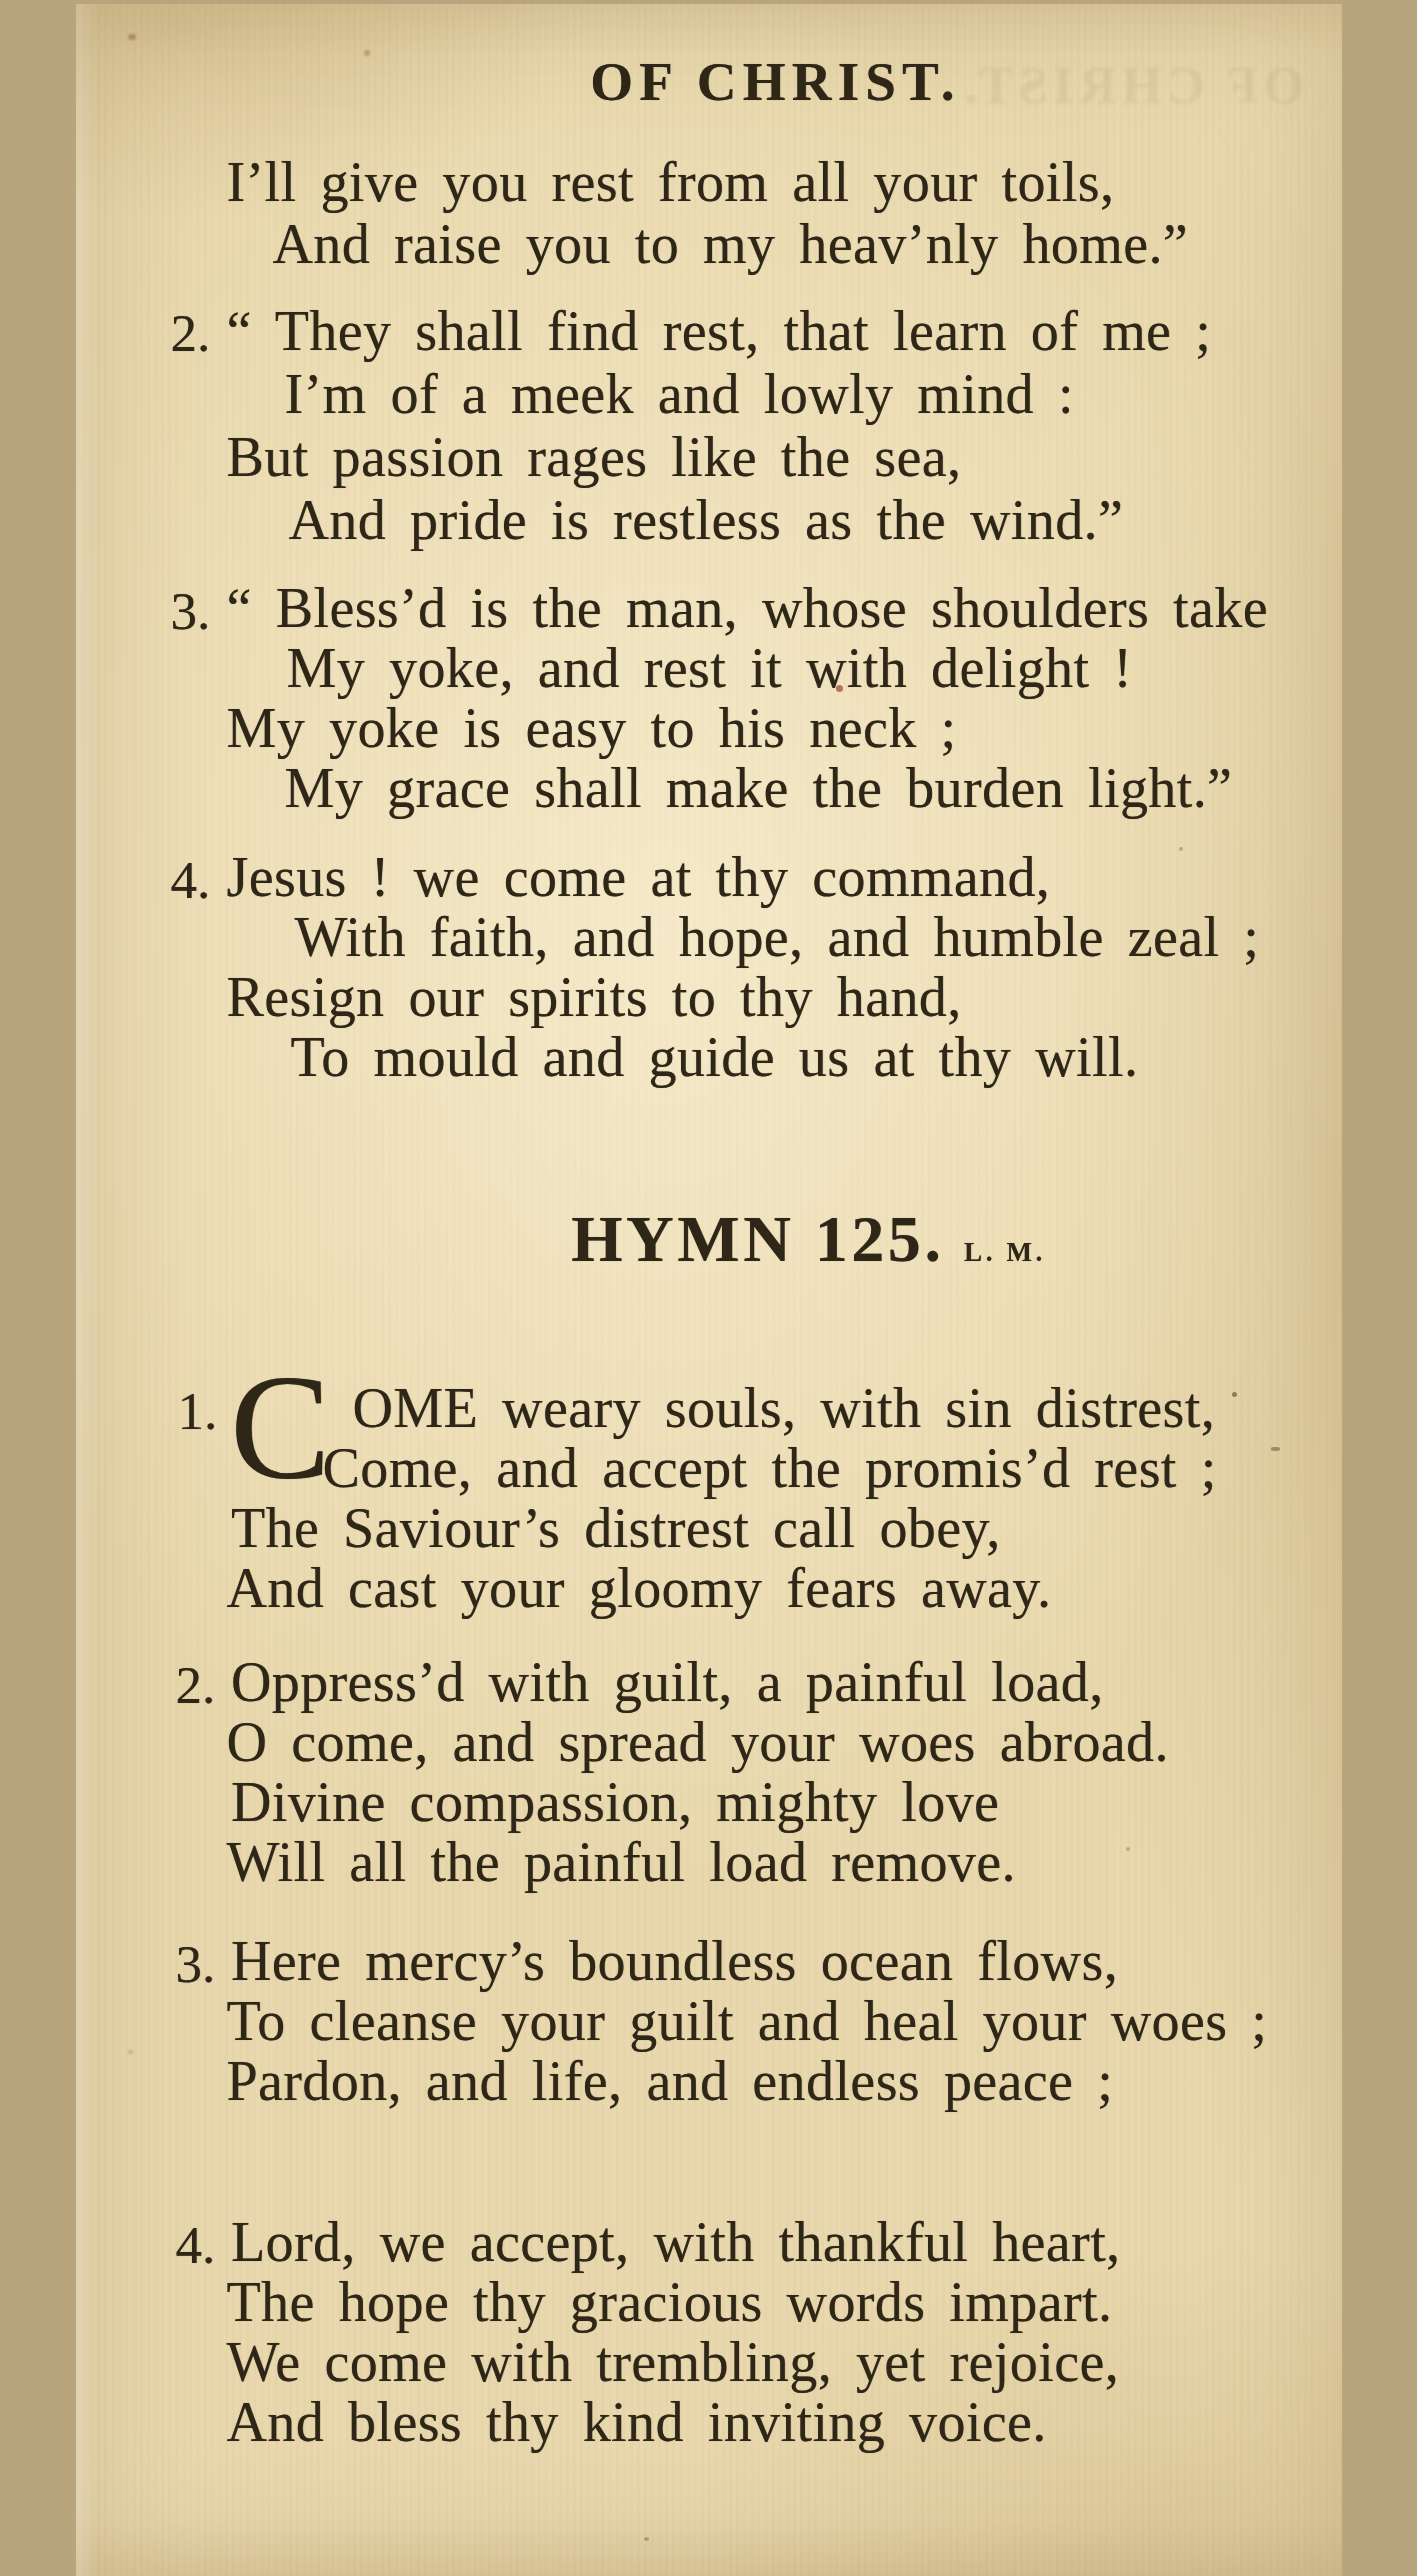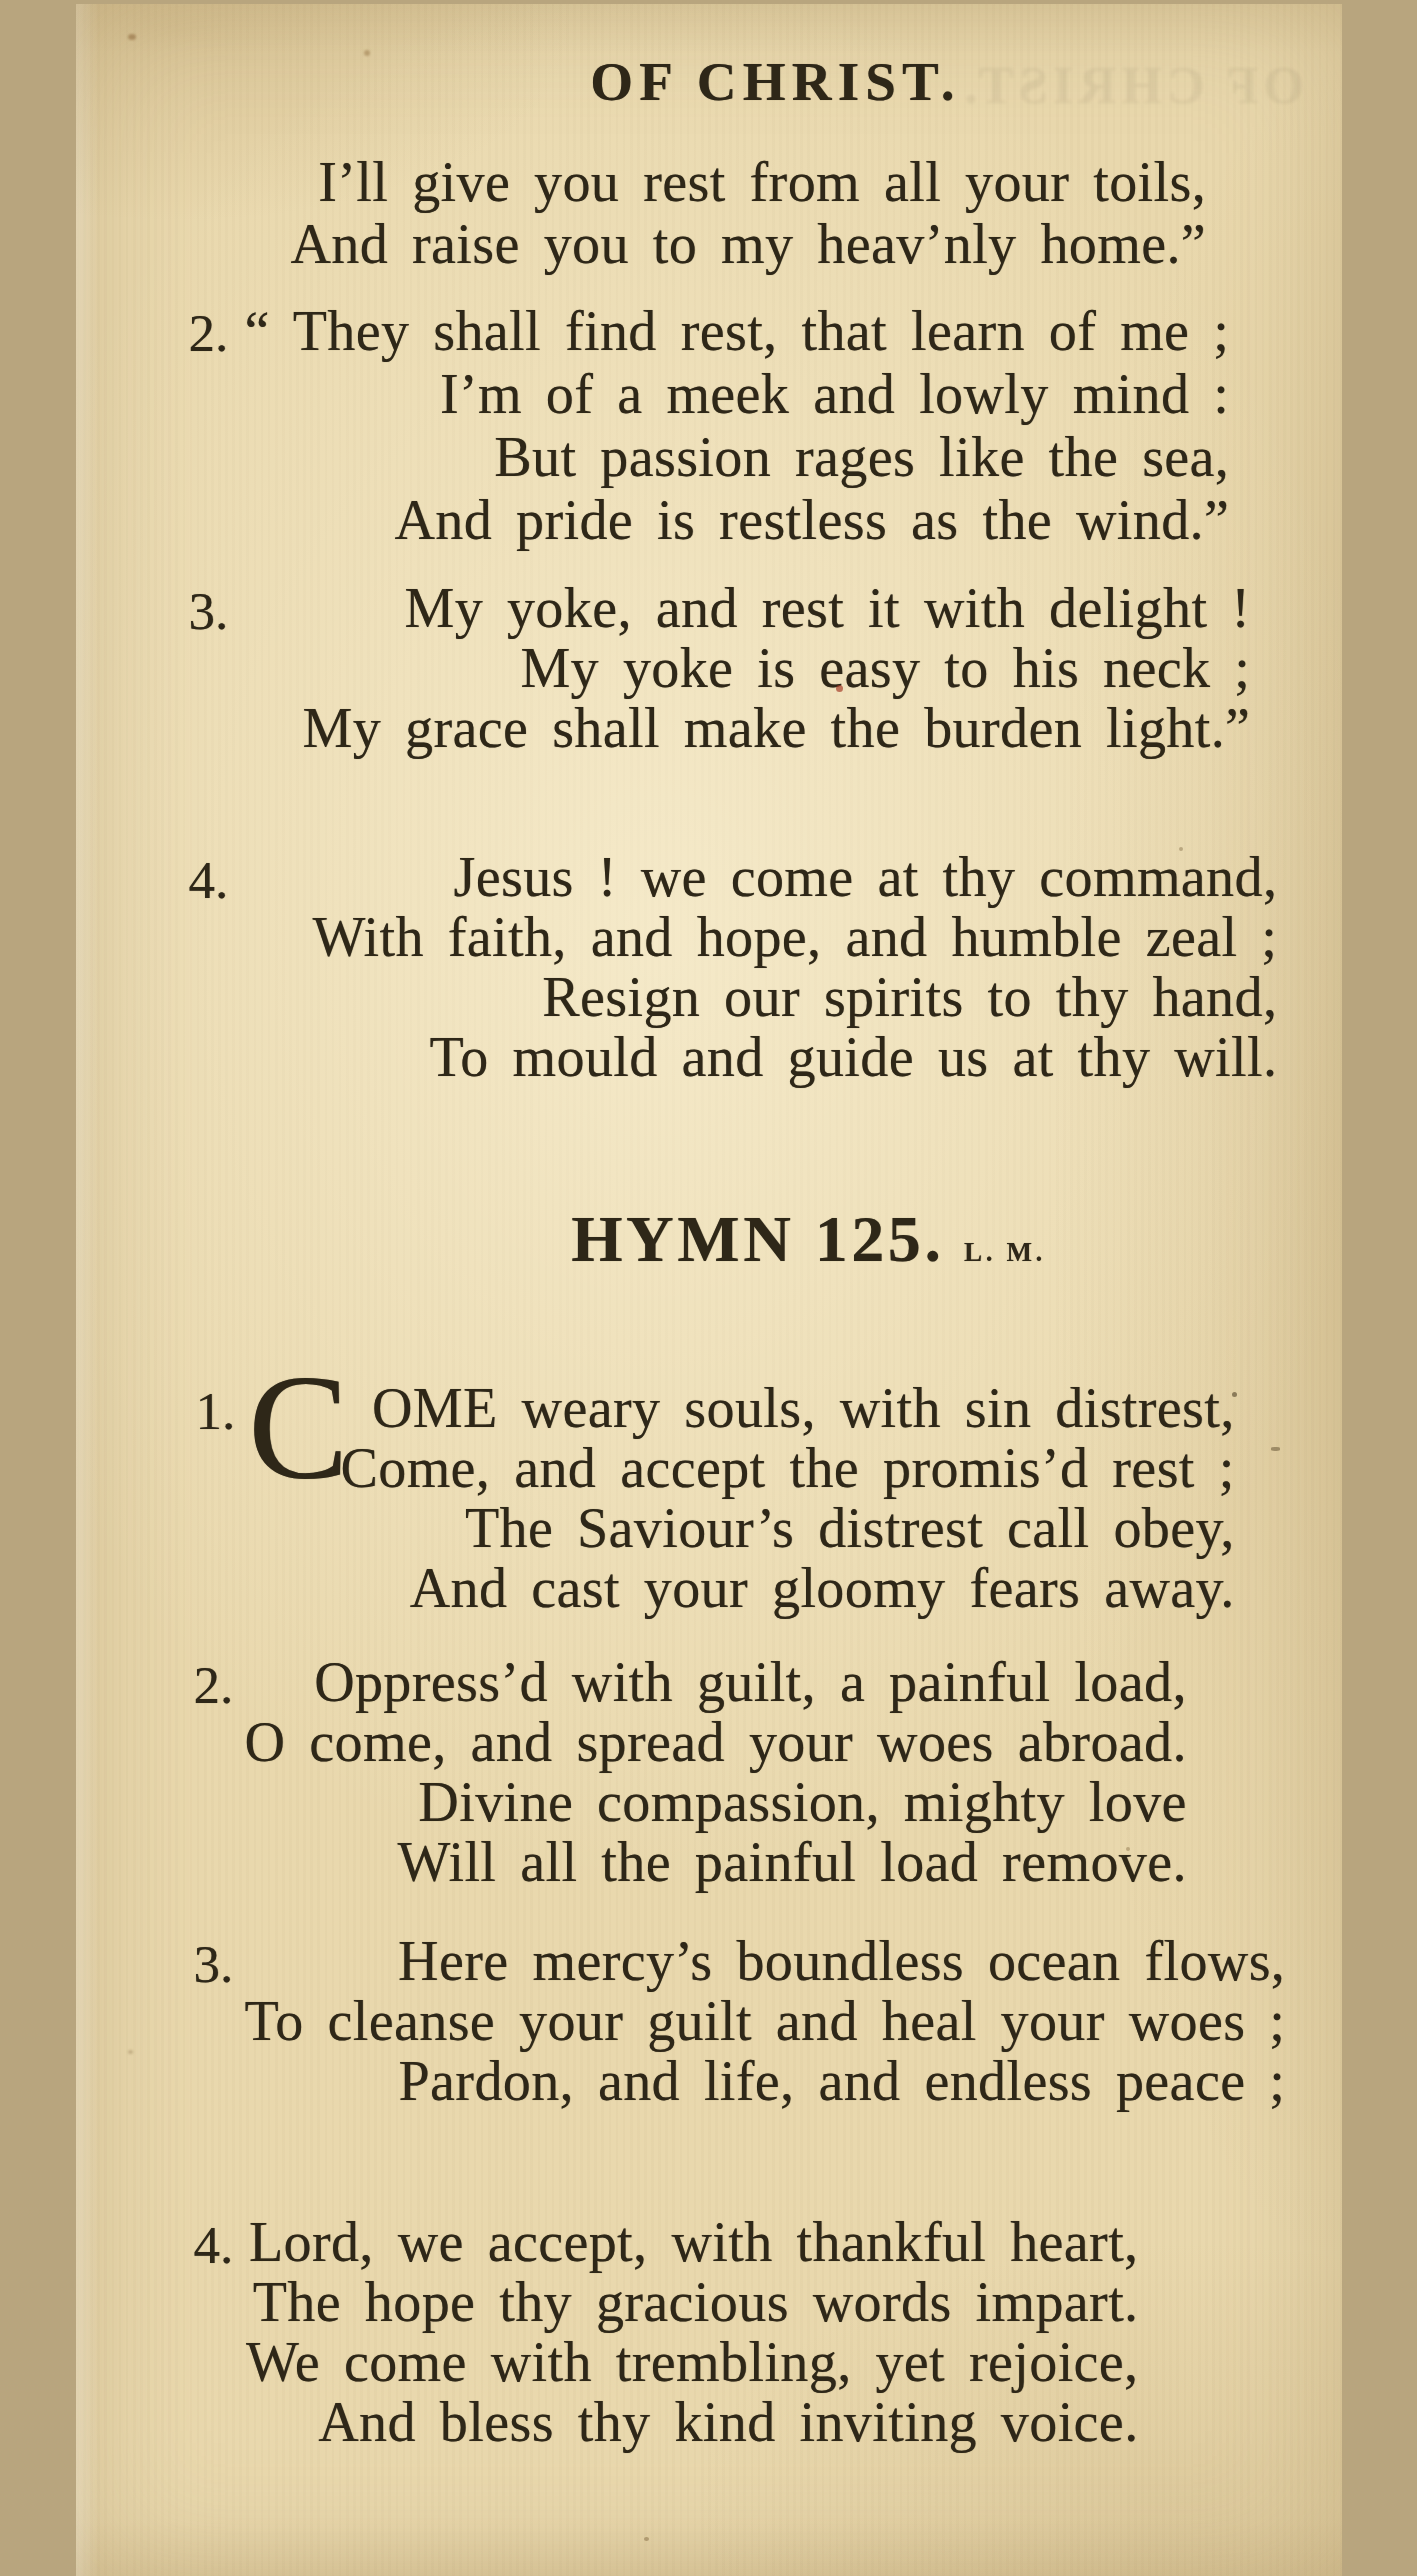--- a/index.html
+++ b/index.html
@@ -34,21 +34,21 @@
     font-weight:bold;font-size:48px;letter-spacing:1.8px;
   }
   .ghost{
     position:absolute;top:52px;left:854px;width:374px;
     font-weight:bold;font-size:52px;letter-spacing:5.3px;
     transform:scaleX(-1);
     opacity:.06;filter:blur(1.8px);
     white-space:nowrap;
   }
   
-  .verse{position:absolute;left:169px;text-align:right;}
+  .verse{position:absolute;left:151px;}
   .vline{
     font-size:56px;line-height:60px;
     letter-spacing:0.4px;word-spacing:.17em;
     white-space:nowrap;
   }
   .lh70 .vline{line-height:62px;}
   .lh71 .vline{line-height:63px;}
   .vnum{
     position:absolute;left:-56px;top:2.7px;
     font-size:53px;
@@ -101,20 +101,21 @@
     <div class="verse lh71" style="top:296px">
       <span class="vnum txt">2.</span>
       <div class="vline txt">“ They shall find rest, that learn of me ;</div>
       <div class="vline txt i65">I’m of a meek and lowly mind :</div>
       <div class="vline txt">But passion rages like the sea,</div>
       <div class="vline txt i70">And pride is restless as the wind.”</div>
     </div>
 
     <div class="verse" style="top:574px">
       <span class="vnum txt">3.</span>
+      <div class="vline txt">“ Bless’d is the man, whose shoulders take</div>
       <div class="vline txt i68">My yoke, and rest it with delight !</div>
       <div class="vline txt">My yoke is easy to his neck ;</div>
       <div class="vline txt i65">My grace shall make the burden light.”</div>
     </div>
 
     <div class="verse" style="top:843px">
       <span class="vnum txt">4.</span>
       <div class="vline txt">Jesus ! we come at thy command,</div>
       <div class="vline txt i77">With faith, and hope, and humble zeal ;</div>
       <div class="vline txt">Resign our spirits to thy hand,</div>

